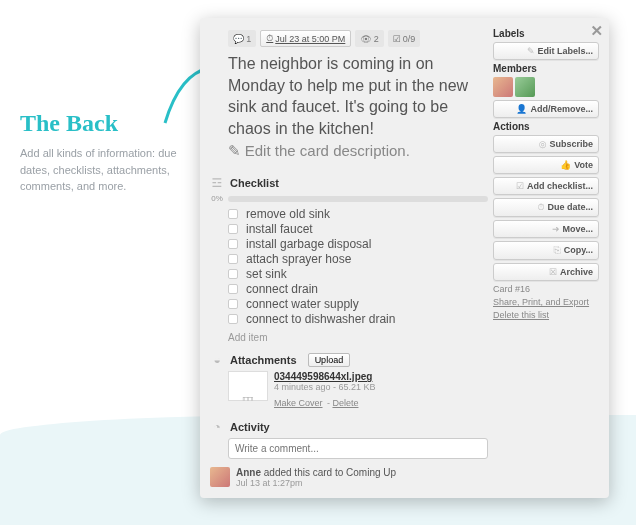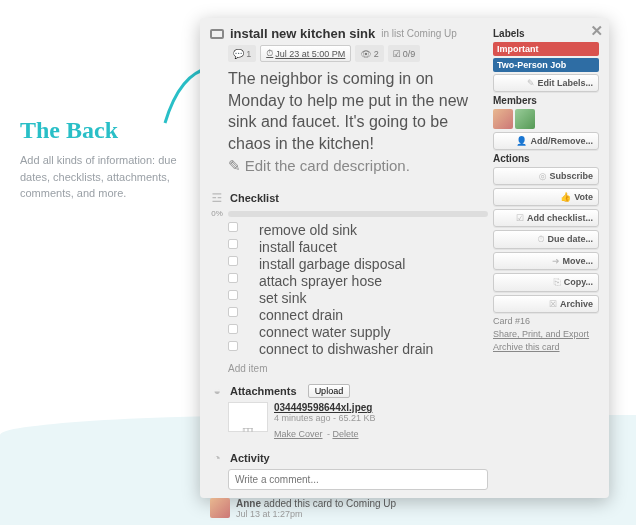--- a/index.html
+++ b/index.html
@@ -1,18 +1,18 @@
 <!DOCTYPE html>
 <html><head>
 <meta charset="utf-8">
 <style>
   *{box-sizing:border-box;margin:0;padding:0;font-family:Helvetica,Arial,sans-serif}
   body{width:636px;height:525px;background:#fff;position:relative;overflow:hidden}
   .bg-wave{position:absolute;left:0;right:0;bottom:0;height:110px;background:#eaf6f8;border-top-left-radius:50% 20px}
-  .callout{position:absolute;left:20px;top:117px;width:165px}
+  .callout{position:absolute;left:20px;top:110px;width:165px}
   .callout-title{font-family:"Brush Script MT","Comic Sans MS",cursive;color:#29bfc7;font-size:24px;font-weight:bold;margin-bottom:8px}
   .callout-text{color:#9aa0a6;font-size:11px;line-height:1.5}
   .arrow{position:absolute;left:160px;top:58px;width:60px;height:70px}
   .card{position:absolute;left:200px;top:18px;width:409px;height:480px;background:#f0f0f0;border-radius:4px;box-shadow:0 4px 18px rgba(0,0,0,0.25);padding:8px 10px 10px 10px;color:#444}
   .close{position:absolute;right:6px;top:4px;color:#999;font-size:15px;font-weight:bold;cursor:pointer}
   .main{float:left;width:278px}
   .side{float:right;width:106px}
   .title-row{display:flex;align-items:center;gap:6px;margin-bottom:4px}
   .title-icon{width:14px;height:10px;border:2px solid #888;border-radius:2px}
   .title{font-size:13px;font-weight:bold;color:#333}
@@ -21,21 +21,21 @@
   .badge{background:#e6e6e6;border-radius:2px;padding:2px 5px;display:flex;align-items:center;gap:2px}
   .badge.btn{border:1px solid #ccc;background:linear-gradient(#fff,#eee);cursor:pointer;text-decoration:underline;color:#555}
   .desc{font-size:16px;color:#555;margin-left:18px;line-height:1.35;margin-bottom:3px}
   .edit-link{font-size:15px;color:#888;margin-left:18px;cursor:pointer;display:inline-block;margin-bottom:12px}
   .sect{display:flex;align-items:center;gap:6px;margin:4px 0 4px 0}
   .sect-icon{width:14px;text-align:center;color:#bbb;font-size:12px}
   .sect-title{font-size:11px;font-weight:bold;color:#333}
   .prog-row{display:flex;align-items:center;gap:4px;margin-bottom:4px}
   .prog-label{font-size:8px;color:#999;width:14px;text-align:center}
   .prog{flex:1;height:6px;background:#ddd;border-radius:3px}
-  .check-item{display:flex;align-items:flex-start;gap:21px;margin:1px 0 1px 18px;font-size:14px;color:#555}
+  .check-item{display:flex;align-items:center;gap:8px;margin:1px 0 1px 18px;font-size:12px;color:#555}
   .cb{width:10px;height:10px;border:1px solid #ccc;border-radius:2px;background:#fff;cursor:pointer}
   .add-item{font-size:10px;color:#999;margin:6px 0 10px 18px;cursor:pointer}
   .upload{font-size:9px;padding:1px 6px;border:1px solid #bbb;border-radius:2px;background:linear-gradient(#fff,#eee);margin-left:5px;cursor:pointer}
   .att{display:flex;gap:6px;margin:4px 0 10px 18px}
   .thumb{width:40px;height:30px;background:#fff;border:1px solid #ddd;display:flex;align-items:flex-end;justify-content:center;font-size:6px;color:#aaa}
   .att-name{font-size:10px;font-weight:bold;text-decoration:underline;color:#333}
   .att-meta{font-size:9px;color:#999}
   .att-links{font-size:9px;color:#888;text-decoration:underline;cursor:pointer}
   .comment{margin:3px 0 8px 18px}
   .comment input{width:100%;font-size:10px;padding:4px 6px;border:1px solid #ccc;border-radius:3px;color:#999;background:#fff}
@@ -66,25 +66,20 @@
   <div class="callout-text">Add all kinds of information: due dates, checklists, attachments, comments, and more.</div>
 </div>
 <svg class="arrow" viewBox="0 0 60 70">
     <path d="M5 65 Q 20 15 50 10" stroke="#29bfc7" stroke-width="3" fill="none"></path>
     <path d="M50 10 L42 8 M50 10 L46 18" stroke="#29bfc7" stroke-width="3" fill="none"></path>
   </svg>
 
 <div class="card">
   <div class="close">✕</div>
   <div class="main">
-    <div class="title-row">
-      <div class="title-icon"></div>
-      <div class="title">install new kitchen sink</div>
-      <span class="listname"><span>in list</span> <span>Coming Up</span></span>
-    </div>
     <div class="badges">
       <span class="badge">💬 <span>1</span></span>
       <span class="badge btn">⏱ <span>Jul 23 at 5:00 PM</span></span>
       <span class="badge">👁 <span>2</span></span>
       <span class="badge">☑ <span>0/9</span></span>
     </div>
     <div class="desc">The neighbor is coming in on Monday to help me put in the new sink and faucet. It's going to be chaos in the kitchen!</div>
     <span class="edit-link">✎ <span>Edit the card description.</span></span>
 
     <div class="sect">
@@ -156,24 +151,20 @@
       <div class="avatar"></div>
       <div>
         <div class="act-text"><b>Anne</b><span> added this card to Coming Up</span></div>
         <div class="act-time">Jul 13 at 1:27pm</div>
       </div>
     </div>
   </div>
 
   <div class="side">
     <h4>Labels</h4>
-    <div id="labels">
-        <div class="label red">Important</div>
-        <div class="label blue">Two-Person Job</div>
-      </div>
     <button class="sbtn"><span class="ic">✎</span><span>Edit Labels...</span></button>
 
     <h4>Members</h4>
     <div class="members">
       <div class="mem a"></div>
       <div class="mem b"></div>
     </div>
     <button class="sbtn"><span class="ic">👤</span><span>Add/Remove...</span></button>
 
     <h4>Actions</h4>
@@ -183,16 +174,16 @@
         <button class="sbtn"><span class="ic">☑</span>Add checklist...</button>
         <button class="sbtn"><span class="ic">⏱</span>Due date...</button>
         <button class="sbtn"><span class="ic">➜</span>Move...</button>
         <button class="sbtn"><span class="ic">⎘</span>Copy...</button>
         <button class="sbtn"><span class="ic">☒</span>Archive</button>
       </div>
 
     <div class="slinks">
       <div style="text-decoration:none;cursor:default">Card #16</div>
       <div>Share, Print, and Export</div>
-      <div>Archive this card</div>
+      <div>Delete this list</div>
     </div>
   </div>
 </div>
 
 </body></html>

